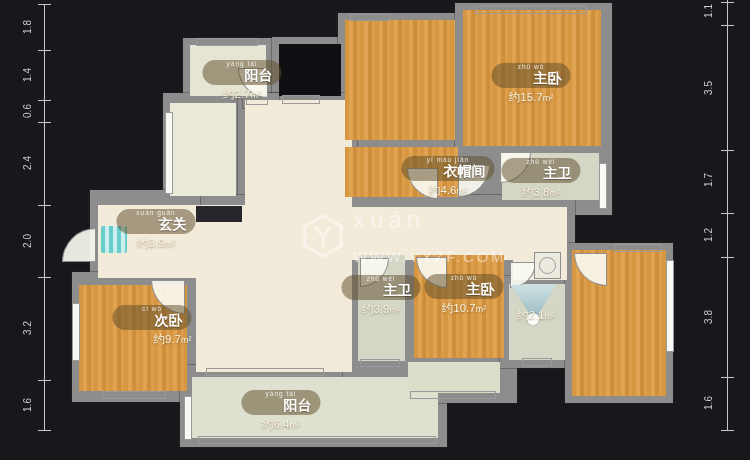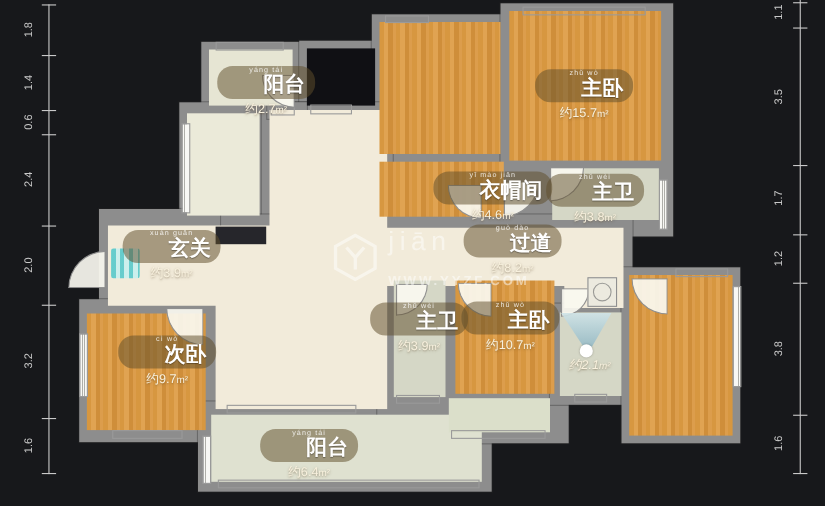--- a/index.html
+++ b/index.html
@@ -16,29 +16,29 @@
   .util{background:#dbdfca;}
   .voidf{background:#101014;}
   .win{position:absolute;border:1px solid #9a9a9a;box-sizing:border-box;}
   .win-h{background:linear-gradient(180deg,#f8f8f5 0 28%,#aeaeа9 28% 40%,#f8f8f5 40% 62%,#aeaea9 62% 74%,#f8f8f5 74% 100%);}
   .win-v{background:linear-gradient(90deg,#f8f8f5 0 28%,#aeaea9 28% 40%,#f8f8f5 40% 62%,#aeaea9 62% 74%,#f8f8f5 74% 100%);}
   .door{position:absolute;background:rgba(250,248,240,.92);border:1.3px solid #8f8f8f;box-sizing:border-box;}
   .rlabel{position:absolute;transform:translateX(-50%);text-align:center;white-space:nowrap;}
   .pill{display:inline-flex;flex-direction:column;align-items:center;padding:1px 9px 2px;border-radius:14px;
         background:rgba(96,78,44,.52);line-height:1.05;}
   .py{font-size:6.5px;color:rgba(255,255,255,.82);letter-spacing:1px;}
-  .nm{font-size:19px;color:#fff;font-weight:bold;text-shadow:0 1px 1px rgba(0,0,0,.35);margin-left:33px;}
+  .nm{font-size:14px;color:#fff;font-weight:bold;text-shadow:0 1px 1px rgba(0,0,0,.35);margin-left:33px;}
   .ar{margin-top:2px;font-size:11.5px;color:#f8f1de;text-shadow:0 1px 2px rgba(90,70,40,.55);}
   .un{font-size:9px;}
   .rline{position:absolute;width:1px;background:#c9c9c9;}
   .rtick{position:absolute;width:13px;height:1px;background:#c9c9c9;}
   .rlab{position:absolute;color:#c9c9c9;font-size:10px;transform:translate(-50%,-50%) rotate(-90deg);}
   .wm{position:absolute;display:flex;align-items:center;gap:10px;opacity:.5;color:#fff;}
   .wm-title{font-size:24px;letter-spacing:5px;}
-  .wm-url{font-size:12px;letter-spacing:2.6px;margin-top:14px;font-weight:bold;}
+  .wm-url{font-size:15px;letter-spacing:2.6px;margin-top:14px;}
   .mat{position:absolute;background:repeating-linear-gradient(90deg,#4ec7ca 0 4px,#c5f0f0 4px 8px);opacity:.85;border-radius:2px;}
   .fan{position:absolute;background:linear-gradient(180deg,#d2e5e8,#88b0bd);clip-path:polygon(6% 4%,94% 4%,53% 96%);opacity:.92;}
   .appl{position:absolute;background:#26262b;}
   .washer{position:absolute;background:#eceadf;border:1px solid #8f8f8f;box-sizing:border-box;}
   .washer:before{content:"";position:absolute;left:4px;top:4px;right:4px;bottom:4px;border:1px solid #9a9a96;border-radius:50%;}
 </style>
 </head>
 <body>
 
 <div id="stage">
@@ -133,27 +133,20 @@
       </div>
     <div class="ar"><span>约4.6</span><span class="un">m²</span></div>
   </div>
   <div class="rlabel" style="left:541px;top:150px;">
     <div class="pill">
         <span class="py">zhǔ wèi</span>
         <span class="nm">主卫</span>
       </div>
     <div class="ar"><span>约3.8</span><span class="un">m²</span></div>
   </div>
-  <div class="rlabel" style="left:466px;top:196px;">
-    <div class="pill">
-        <span class="py">guò dào</span>
-        <span class="nm">过道</span>
-      </div>
-    <div class="ar"><span>约8.2</span><span class="un">m²</span></div>
-  </div>
   <div class="rlabel" style="left:156px;top:201px;">
     <div class="pill">
         <span class="py">xuán guān</span>
         <span class="nm">玄关</span>
       </div>
     <div class="ar"><span>约3.9</span><span class="un">m²</span></div>
   </div>
   <div class="rlabel" style="left:381px;top:267px;">
     <div class="pill">
         <span class="py">zhǔ wèi</span>
@@ -161,45 +154,45 @@
       </div>
     <div class="ar"><span>约3.9</span><span class="un">m²</span></div>
   </div>
   <div class="rlabel" style="left:464px;top:266px;">
     <div class="pill">
         <span class="py">zhǔ wò</span>
         <span class="nm">主卧</span>
       </div>
     <div class="ar"><span>约10.7</span><span class="un">m²</span></div>
   </div>
-  <div class="rlabel" style="left:536px;top:322px;font-style:italic;">
+  <div class="rlabel" style="left:536px;top:306px;">
     <div class="ar"><span>约2.1</span><span class="un">m²</span></div>
   </div>
-  <div class="rlabel" style="left:152px;top:297px;">
+  <div class="rlabel" style="left:152px;top:297px;text-align:right;">
     <div class="pill">
         <span class="py">cì wò</span>
         <span class="nm">次卧</span>
       </div>
     <div class="ar"><span>约9.7</span><span class="un">m²</span></div>
   </div>
   <div class="rlabel" style="left:281px;top:382px;">
     <div class="pill">
         <span class="py">yáng tái</span>
         <span class="nm">阳台</span>
       </div>
     <div class="ar"><span>约6.4</span><span class="un">m²</span></div>
   </div>
 
   <div class="wm" style="left:303px;top:206px;">
     <svg width="40" height="44" viewBox="0 0 40 44">
       <polygon points="20,2 38,12 38,32 20,42 2,32 2,12" fill="none" stroke="#fff" stroke-width="3"></polygon>
       <path d="M12 13 L20 22 L28 13 M20 22 L20 33" fill="none" stroke="#fff" stroke-width="3"></path>
     </svg>
     <div>
-      <div class="wm-title">jiān</div>
+      <div class="wm-title">xuán</div>
       <div class="wm-url">WWW.YYZF.COM</div>
     </div>
   </div>
 
   <div>
     <div class="rline" style="left:44px;top:4px;height:427px;"></div>
     <div class="rtick" style="left:38px;top:4px;"></div>
     <div class="rtick" style="left:38px;top:50px;"></div>
     <div class="rtick" style="left:38px;top:100px;"></div>
     <div class="rtick" style="left:38px;top:122px;"></div>

